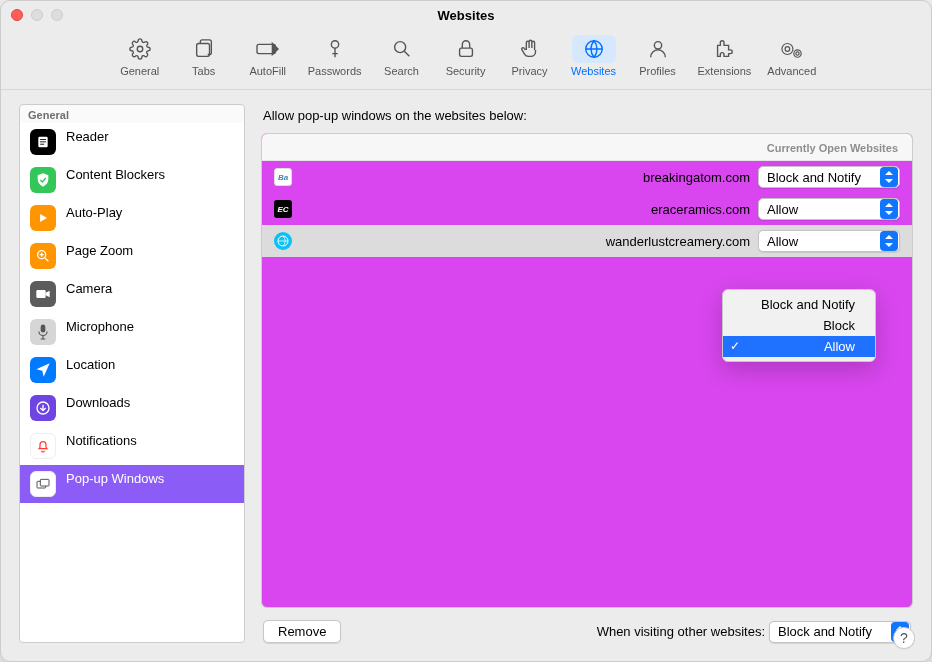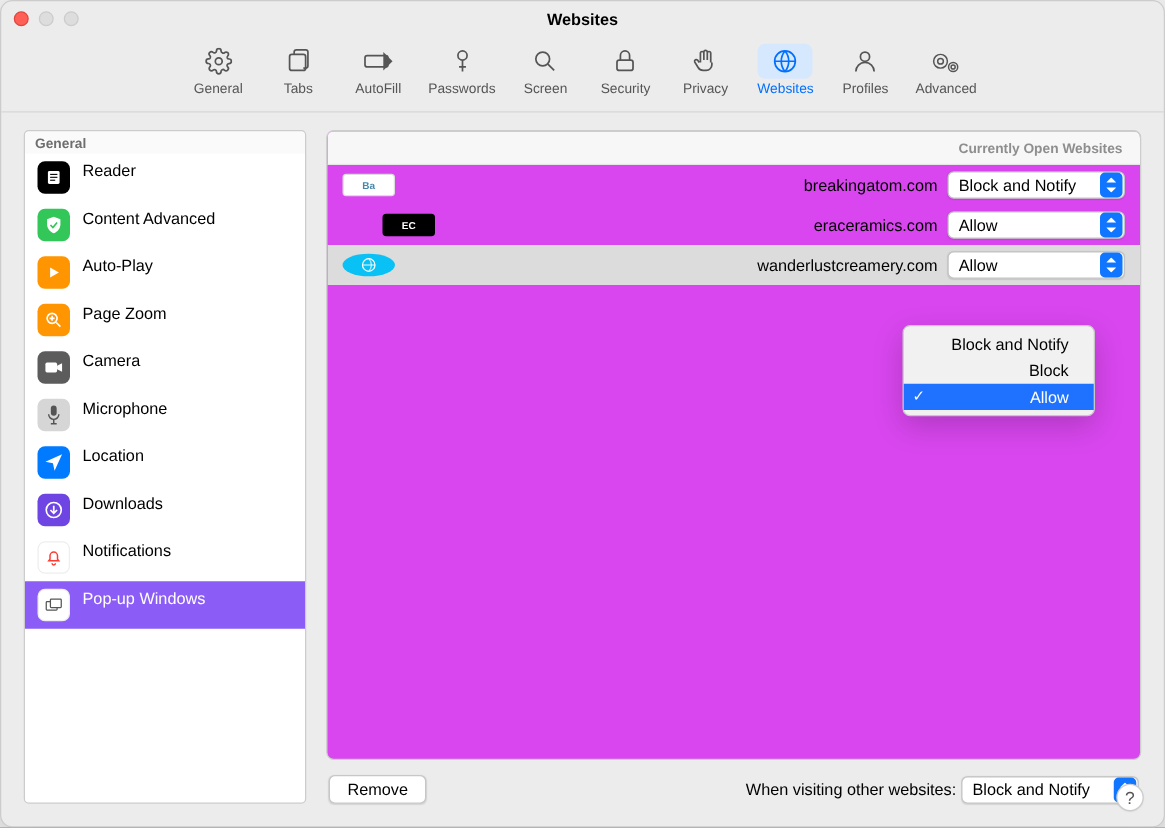--- a/index.html
+++ b/index.html
@@ -161,26 +161,27 @@
     }
     .row {
       display: flex;
       align-items: center;
       padding: 4px 12px;
       height: 32px;
       gap: 8px;
     }
     .row.configured-selected { background: #dcdcdc; }
     .favicon {
-      width: 42px; height: 18px; border-radius: 3px; flex-shrink:0;
+      width: 18px; height: 18px; border-radius: 3px; flex-shrink:0;
       display:flex; align-items:center; justify-content:center;
       font-size:10px;
+      font-style:italic;
     }
     .fav-breakingatom { background:#fff; border:1px solid #ddd; color:#48a; font-weight:bold; font-size:8px; }
-    .fav-eraceramics { background:#000; color:#fff; font-size:8px; font-weight:bold;margin-left:32px; }
+    .fav-eraceramics { background:#000; color:#fff; font-size:8px; font-weight:bold; }
     .fav-wanderlust { background:#09c1f5; color:#fff; border-radius:50%; }
     .domain { flex: 1; font-size: 13px; }
     .setting-select {
       display: flex;
       align-items: center;
       background: #fff;
       border: 1px solid #c4c4c4;
       border-radius: 5px;
       height: 22px;
       padding: 0 0 0 8px;
@@ -321,21 +322,21 @@
       <span class="label">Passwords</span>
     </div>
 
     <div class="tool-item">
       <div class="tool-icon">
         <svg width="22" height="22" viewBox="0 0 24 24" fill="none" stroke="#555" stroke-width="1.5">
             <circle cx="10" cy="10" r="6"></circle>
             <path d="M20 20l-5.5-5.5"></path>
           </svg>
       </div>
-      <span class="label">Screen</span>
+      <span class="label">Search</span>
     </div>
 
     <div class="tool-item">
       <div class="tool-icon">
         <svg width="22" height="22" viewBox="0 0 24 24" fill="none" stroke="#555" stroke-width="1.5">
             <rect x="5" y="11" width="14" height="9" rx="2"></rect>
             <path d="M8 11V7a4 4 0 0 1 8 0v4"></path>
           </svg>
       </div>
       <span class="label">Security</span>
@@ -363,20 +364,28 @@
     <div class="tool-item">
       <div class="tool-icon">
         <svg width="22" height="22" viewBox="0 0 24 24" fill="none" stroke="#555" stroke-width="1.5">
             <circle cx="12" cy="8" r="4"></circle>
             <path d="M4 21a8 8 0 0 1 16 0"></path>
           </svg>
       </div>
       <span class="label">Profiles</span>
     </div>
 
+    <div class="tool-item">
+      <div class="tool-icon">
+        <svg width="22" height="22" viewBox="0 0 24 24" fill="none" stroke="#555" stroke-width="1.5">
+            <path d="M5 8h3V5a2 2 0 0 1 4 0v3h5v5h2a2 2 0 0 1 0 4h-2v3H12v-2a2 2 0 0 0-4 0v2H5V8z"></path>
+          </svg>
+      </div>
+      <span class="label">Extensions</span>
+    </div>
 
     <div class="tool-item">
       <div class="tool-icon">
         <svg width="26" height="22" viewBox="0 0 28 24" fill="none" stroke="#555" stroke-width="1.3">
             <circle cx="9" cy="12" r="2.5"></circle>
             <circle cx="9" cy="12" r="6"></circle>
             <circle cx="20" cy="17" r="1.8"></circle>
             <circle cx="20" cy="17" r="4"></circle>
           </svg>
       </div>
@@ -400,21 +409,21 @@
           </div>
         <span class="side-label">Reader</span>
       </div>
       <div class="side-item content-blockers">
         <div class="side-icon">
             <svg width="16" height="16" viewBox="0 0 24 24" fill="#fff">
               <path d="M12 2l8 3v6c0 5-3.5 9-8 11-4.5-2-8-6-8-11V5l8-3z" fill="#fff"></path>
               <path d="M8 12l3 3 5-6" stroke="#33c759" stroke-width="2" fill="none"></path>
             </svg>
           </div>
-        <span class="side-label">Content Advanced</span>
+        <span class="side-label">Content Blockers</span>
       </div>
       <div class="side-item auto-play">
         <div class="side-icon">
             <svg width="14" height="14" viewBox="0 0 24 24" fill="#fff">
               <path d="M7 5v14l12-7z"></path>
             </svg>
           </div>
         <span class="side-label">Auto-Play</span>
       </div>
       <div class="side-item page-zoom">
@@ -474,20 +483,21 @@
             <svg width="16" height="14" viewBox="0 0 24 20" fill="none" stroke="#555" stroke-width="1.5">
               <rect x="3" y="6" width="13" height="10" rx="1"></rect>
               <rect x="8" y="3" width="13" height="10" rx="1" fill="#fff"></rect>
             </svg>
           </div>
         <span class="side-label">Pop-up Windows</span>
       </div>
     </div>
 
     <div class="main">
+      <div class="instruction">Allow pop-up windows on the websites below:</div>
 
       <div class="table-box">
         <div class="section-header">Currently Open Websites</div>
 
         <div class="row">
           <div class="favicon fav-breakingatom">Ba</div>
           <div class="domain">breakingatom.com</div>
           <div class="setting-select">
             <span>Block and Notify</span>
             <span class="sel-arrows">

